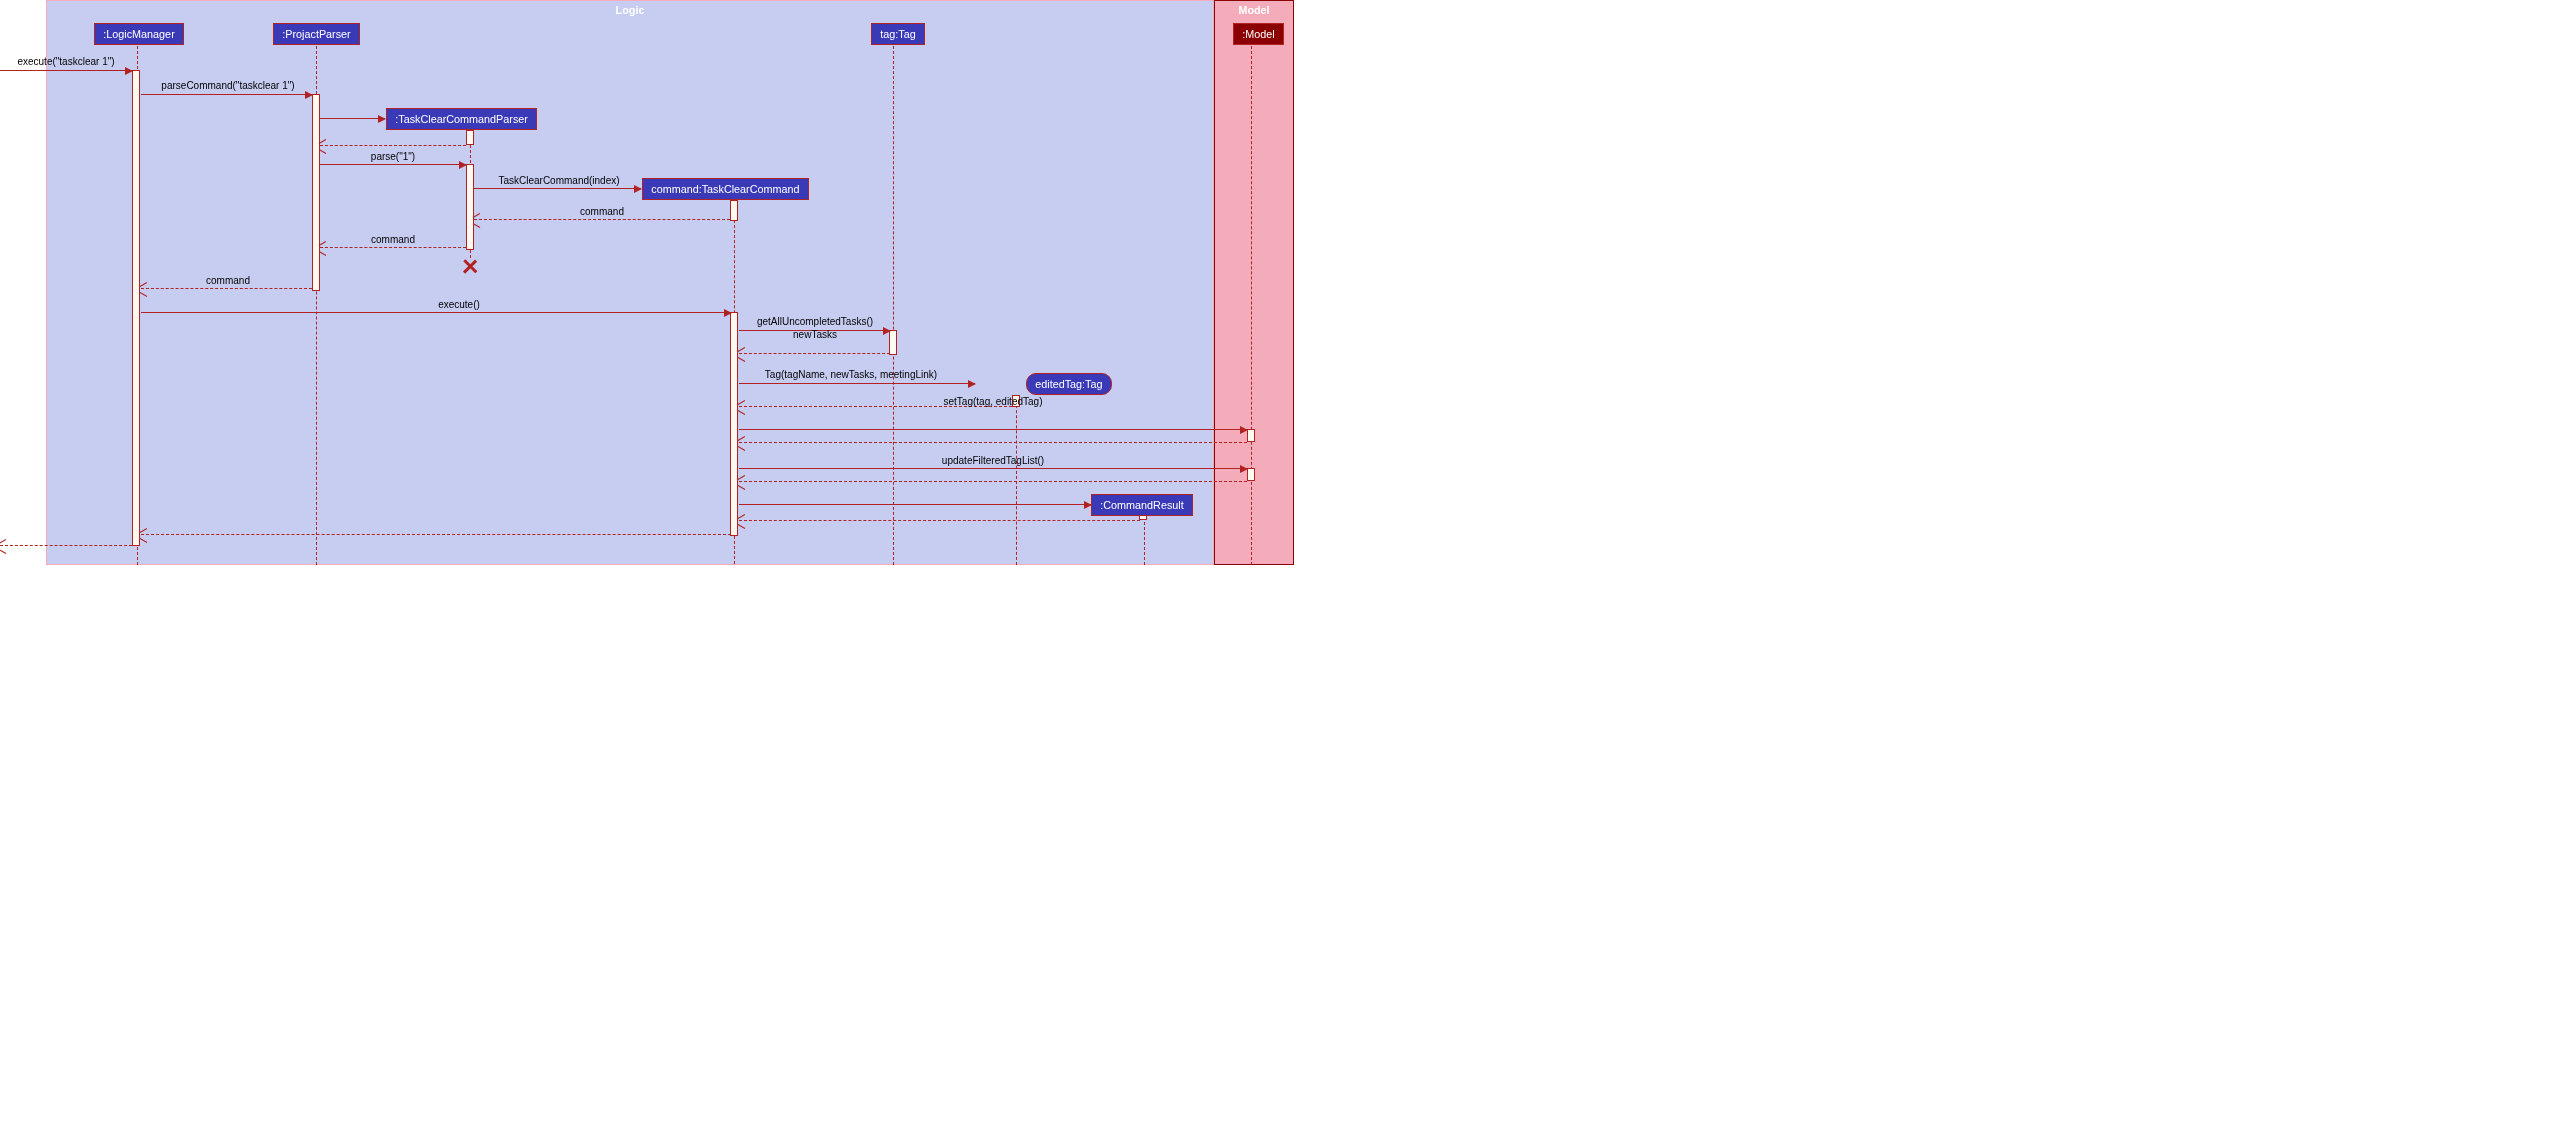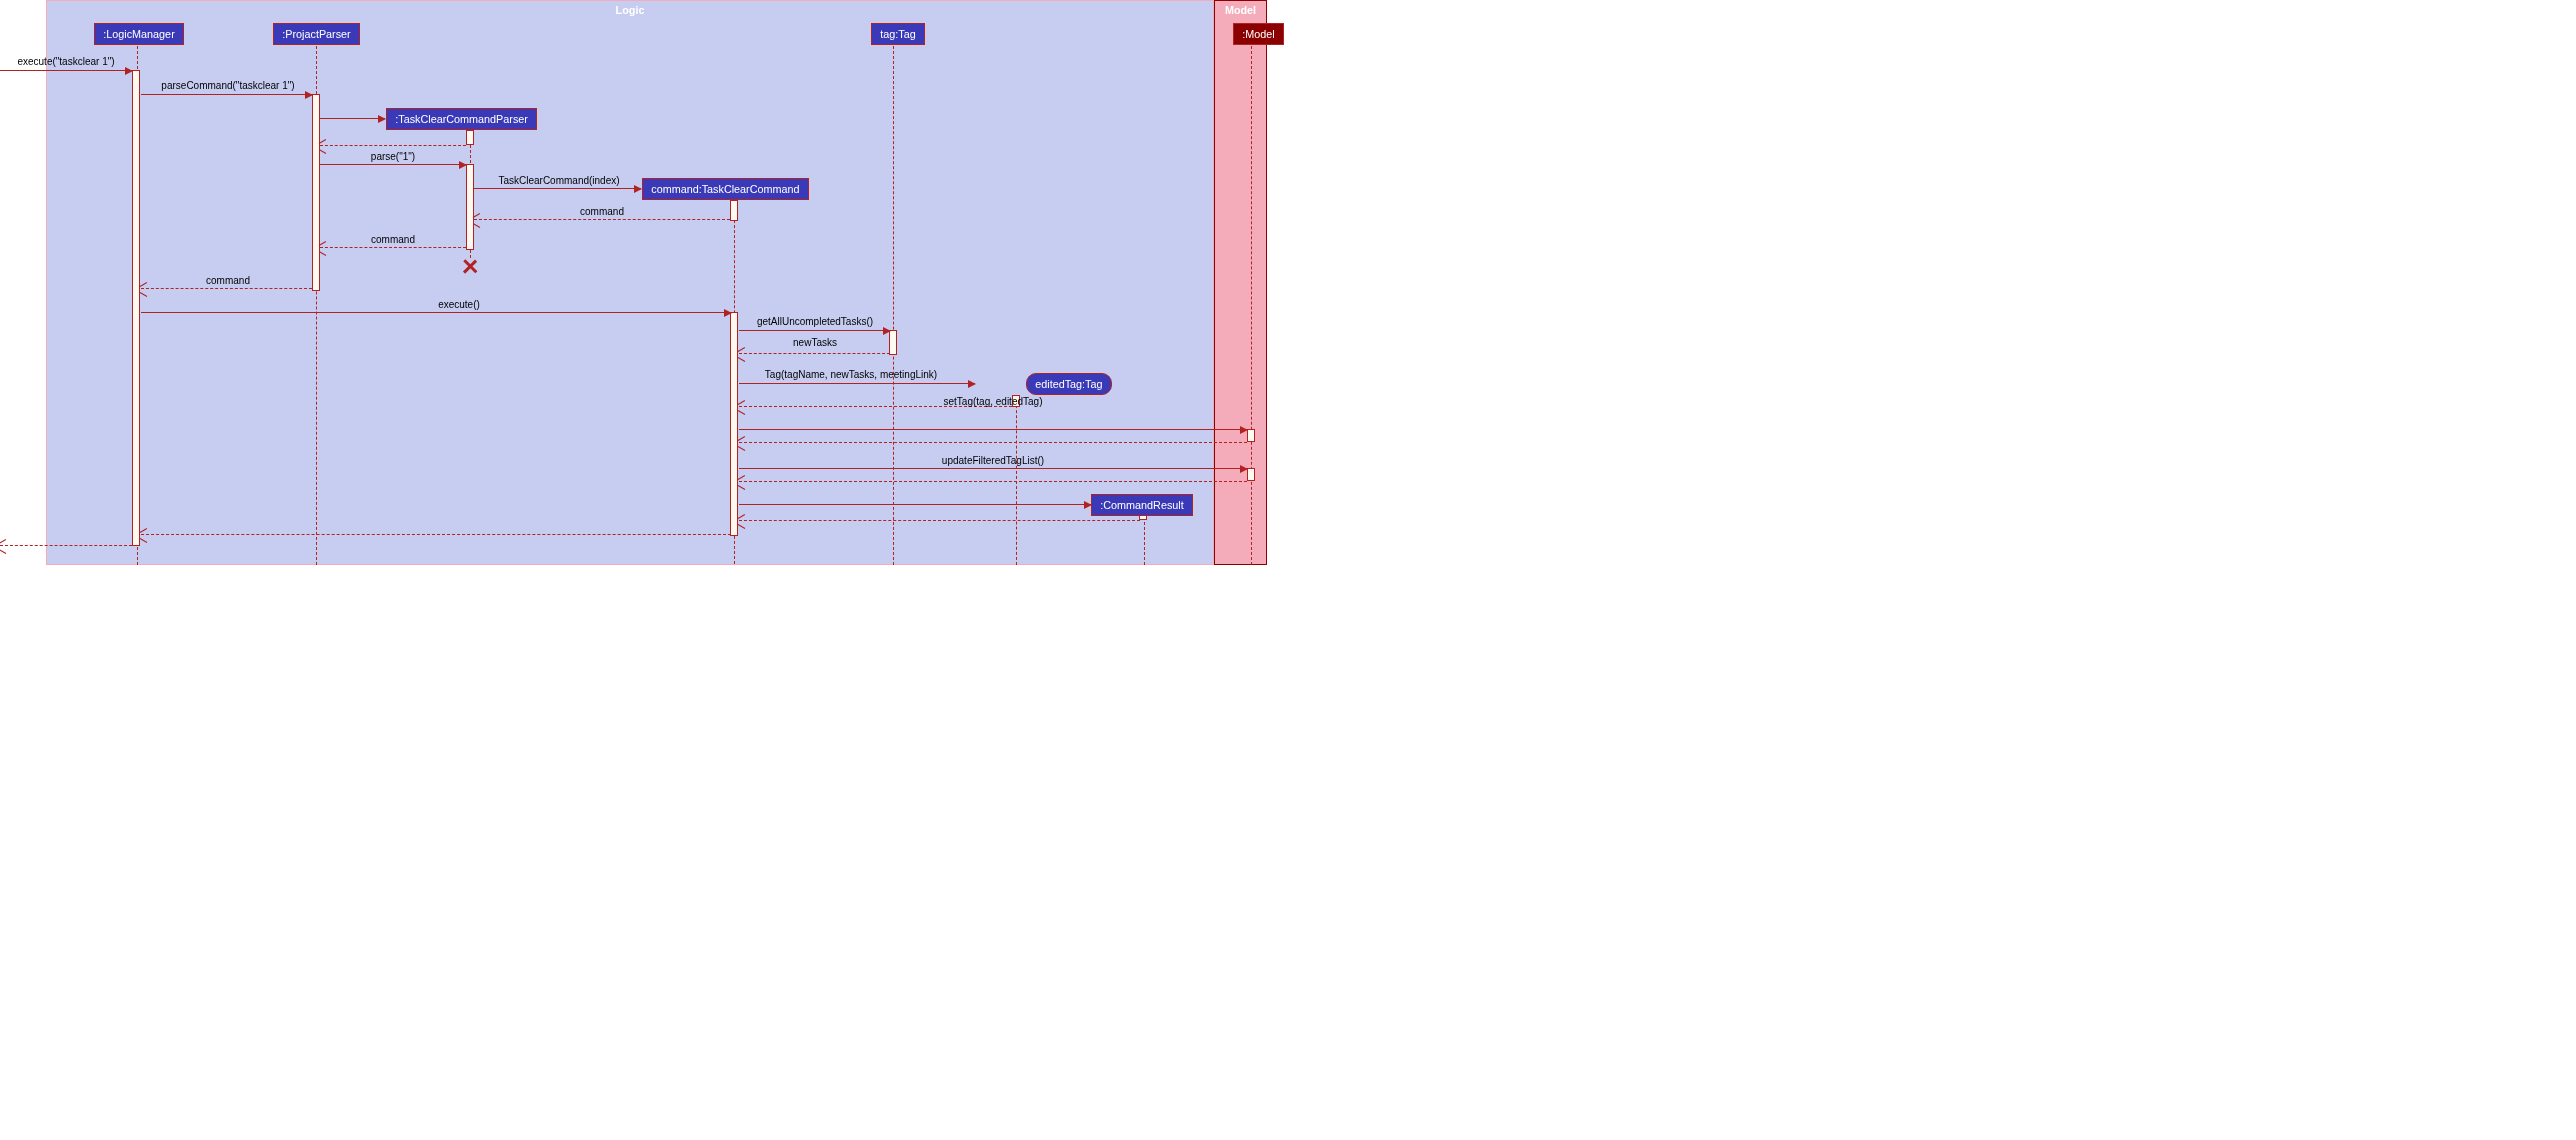--- a/index.html
+++ b/index.html
@@ -96,21 +96,21 @@
   .destroy::after  { transform: translateX(-50%) rotate(-45deg); }
 </style>
 </head>
 <body>
 
 <div class="canvas">
 
   <div class="module" style="left:46px; top:0; width:1168px; height:565px; background:#c7cdf1; border-color:#f4acba;">
     <div class="module-title" style="color:#fff;">Logic</div>
   </div>
-  <div class="module" style="left:1214px; top:0; width:53px; height:565px; background:#f4acba; border-color:#8b0000;">
+  <div class="module" style="left:1214px; top:0; width:80px; height:565px; background:#f4acba; border-color:#8b0000;">
     <div class="module-title" style="color:#fff;">Model</div>
   </div>
 
   <div class="participant" style="left:94px; top:23px; background:#3a3ab8;">:LogicManager</div>
   <div class="participant" style="left:273px; top:23px; background:#3a3ab8;">:ProjactParser</div>
   <div class="participant" style="left:386px; top:108px; background:#3a3ab8;">:TaskClearCommandParser</div>
   <div class="participant" style="left:642px; top:178px; background:#3a3ab8;">command:TaskClearCommand</div>
   <div class="participant" style="left:871px; top:23px; background:#3a3ab8;">tag:Tag</div>
   <div class="participant" style="left:1026px; top:373px; background:#3a3ab8;border-radius:10px;">editedTag:Tag</div>
   <div class="participant" style="left:1091px; top:494px; background:#3a3ab8;">:CommandResult</div>
@@ -178,21 +178,21 @@
     <div class="arrow-right"></div>
   </div>
   <div class="msg-label" style="left:436px; top:299px;margin-left:23px;">execute()</div>
 
   <div class="msg msg-line-solid" style="left:739px; top:330px; width:151px;">
     <div class="arrow-right"></div>
   </div>
   <div class="msg-label" style="left:815px; top:316px;">getAllUncompletedTasks()</div>
 
   <div class="msg msg-line-dashed arrow-left-open" style="left:739px; top:353px; width:151px;"></div>
-  <div class="msg-label" style="left:815px; top:337px;">newTasks</div>
+  <div class="msg-label" style="left:815px; top:329px;">newTasks</div>
 
   <div class="msg msg-line-solid" style="left:739px; top:383px; width:236px;">
     <div class="arrow-right"></div>
   </div>
   <div class="msg-label" style="left:851px; top:369px;">Tag(tagName, newTasks, meetingLink)</div>
 
   <div class="msg msg-line-dashed arrow-left-open" style="left:739px; top:406px; width:273px;"></div>
 
   <div class="msg msg-line-solid" style="left:739px; top:429px; width:508px;">
     <div class="arrow-right"></div>

